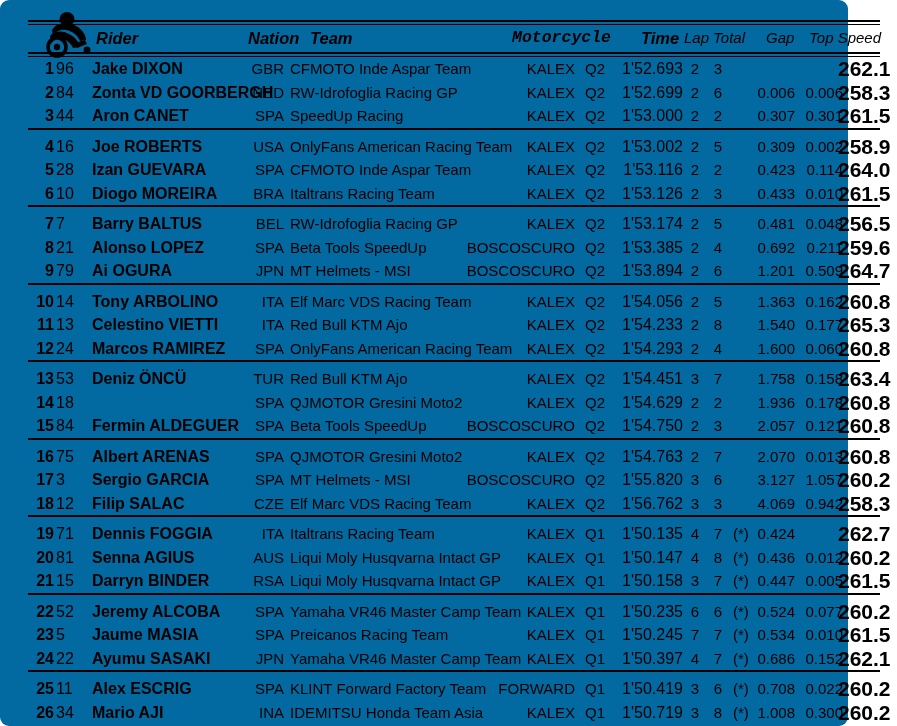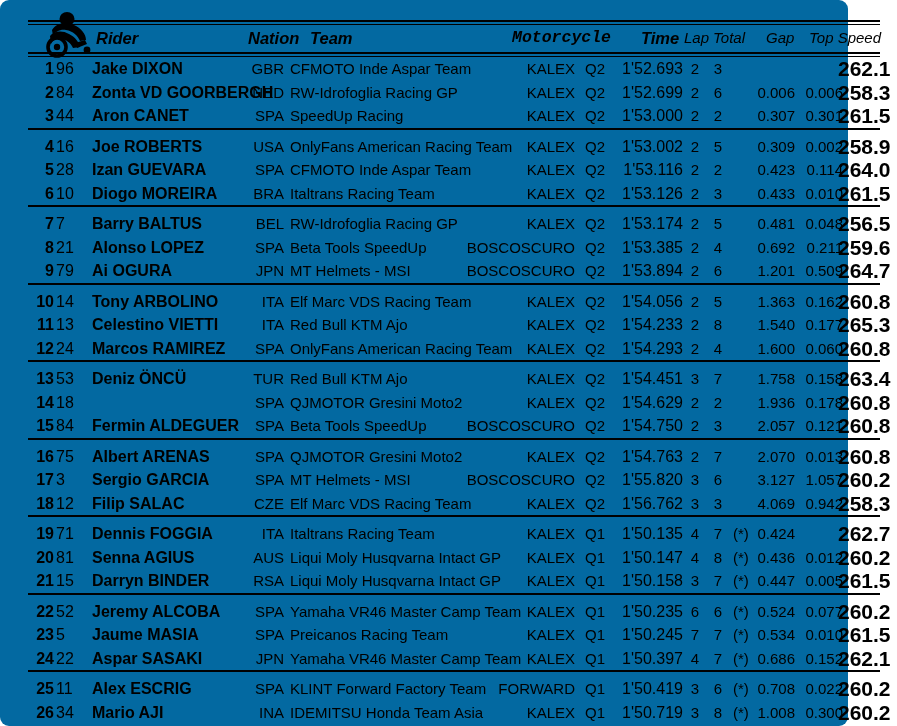--- a/index.html
+++ b/index.html
@@ -545,21 +545,21 @@
           <div class="cell c-lap">7</div>
           <div class="cell c-total">7</div>
           <div class="cell c-star">(*)</div>
           <div class="cell c-gap">0.534</div>
           <div class="cell c-gapprev">0.010</div>
           <div class="cell c-speed">261.5</div>
         </div>
         <div class="row">
           <div class="cell c-pos">24</div>
           <div class="cell c-num">22</div>
-          <div class="cell c-name">Aspar SASAKI</div>
+          <div class="cell c-name">Ayumu SASAKI</div>
           <div class="cell c-nation">JPN</div>
           <div class="cell c-team">Yamaha VR46 Master Camp Team</div>
           <div class="cell c-moto">KALEX</div>
           <div class="cell c-q">Q1</div>
           <div class="cell c-time">1'50.397</div>
           <div class="cell c-lap">4</div>
           <div class="cell c-total">7</div>
           <div class="cell c-star">(*)</div>
           <div class="cell c-gap">0.686</div>
           <div class="cell c-gapprev">0.152</div>

